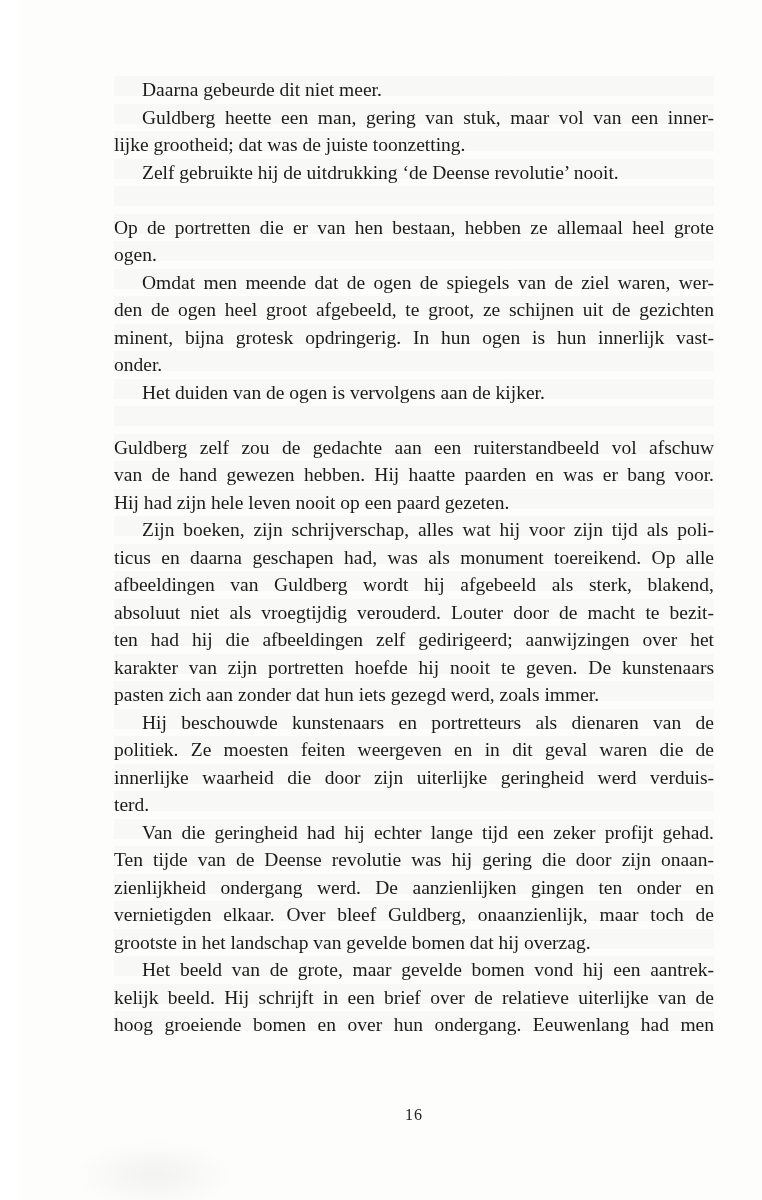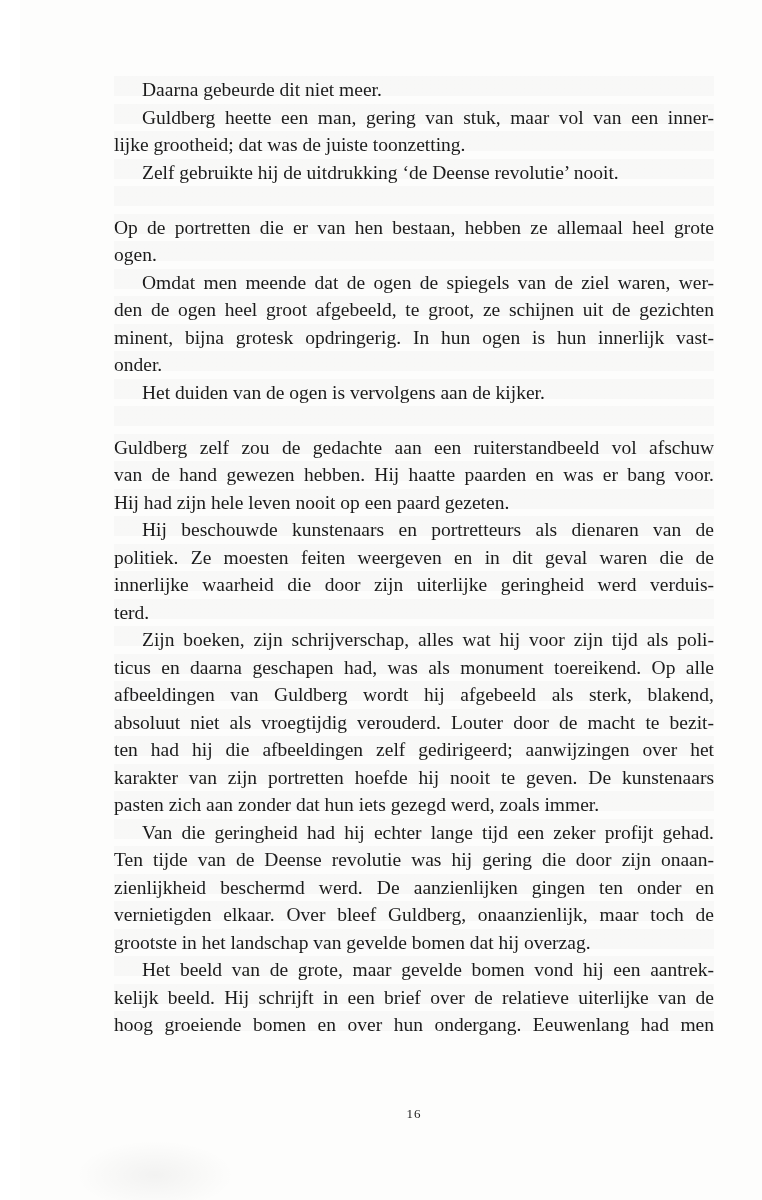--- a/index.html
+++ b/index.html
@@ -46,21 +46,21 @@
   }
   .line.indent {
     text-indent: 28px;
   }
   .page-number {
     position: absolute;
     left: 94px;
     top: 1106px;
     width: 600px;
     text-align: center;
-    font-size: 13px;
+    font-size: 16px;
     letter-spacing: 1px;
     color: #222222;
   }
   .scan-smudge {
     position: absolute;
     left: 55px;
     top: 1140px;
     width: 160px;
     height: 70px;
     background: radial-gradient(ellipse at center, rgba(0,0,0,0.045), rgba(0,0,0,0) 70%);
@@ -94,38 +94,38 @@
       </div>
       <div class="paragraph">
         <div class="line indent last">Het duiden van de ogen is vervolgens aan de kijker.</div>
       </div>
       <div class="paragraph gap-before">
         <div class="line">Guldberg zelf zou de gedachte aan een ruiterstandbeeld vol afschuw</div>
         <div class="line">van de hand gewezen hebben. Hij haatte paarden en was er bang voor.</div>
         <div class="line last">Hij had zijn hele leven nooit op een paard gezeten.</div>
       </div>
       <div class="paragraph">
-        <div class="line indent">Hij beschouwde kunstenaars en portretteurs als dienaren van de</div>
-        <div class="line">politiek. Ze moesten feiten weergeven en in dit geval waren die de</div>
-        <div class="line">innerlijke waarheid die door zijn uiterlijke geringheid werd verduis-</div>
-        <div class="line last">terd.</div>
-      </div>
-      <div class="paragraph">
         <div class="line indent">Zijn boeken, zijn schrijverschap, alles wat hij voor zijn tijd als poli-</div>
         <div class="line">ticus en daarna geschapen had, was als monument toereikend. Op alle</div>
         <div class="line">afbeeldingen van Guldberg wordt hij afgebeeld als sterk, blakend,</div>
         <div class="line">absoluut niet als vroegtijdig verouderd. Louter door de macht te bezit-</div>
         <div class="line">ten had hij die afbeeldingen zelf gedirigeerd; aanwijzingen over het</div>
         <div class="line">karakter van zijn portretten hoefde hij nooit te geven. De kunstenaars</div>
         <div class="line last">pasten zich aan zonder dat hun iets gezegd werd, zoals immer.</div>
       </div>
       <div class="paragraph">
+        <div class="line indent">Hij beschouwde kunstenaars en portretteurs als dienaren van de</div>
+        <div class="line">politiek. Ze moesten feiten weergeven en in dit geval waren die de</div>
+        <div class="line">innerlijke waarheid die door zijn uiterlijke geringheid werd verduis-</div>
+        <div class="line last">terd.</div>
+      </div>
+      <div class="paragraph">
         <div class="line indent">Van die geringheid had hij echter lange tijd een zeker profijt gehad.</div>
         <div class="line">Ten tijde van de Deense revolutie was hij gering die door zijn onaan-</div>
-        <div class="line">zienlijkheid beschermd werd. De aanzienlijken gingen ten onder en</div>
+        <div class="line">zienlijkheid ondergang werd. De aanzienlijken gingen ten onder en</div>
         <div class="line">vernietigden elkaar. Over bleef Guldberg, onaanzienlijk, maar toch de</div>
         <div class="line last">grootste in het landschap van gevelde bomen dat hij overzag.</div>
       </div>
       <div class="paragraph">
         <div class="line indent">Het beeld van de grote, maar gevelde bomen vond hij een aantrek-</div>
         <div class="line">kelijk beeld. Hij schrijft in een brief over de relatieve uiterlijke van de</div>
         <div class="line">hoog groeiende bomen en over hun ondergang. Eeuwenlang had men</div>
       </div>
     </div>
   <div class="page-number">16</div>

